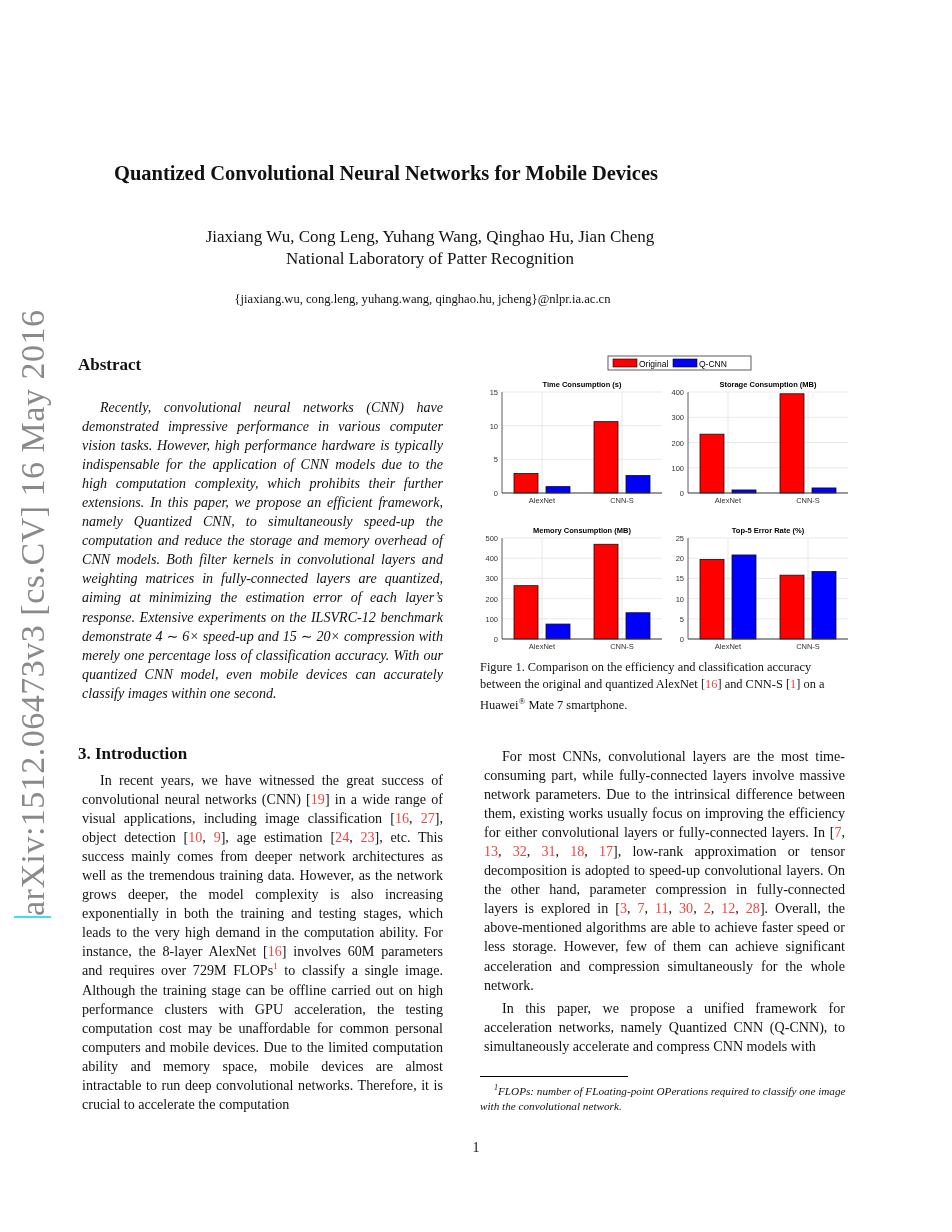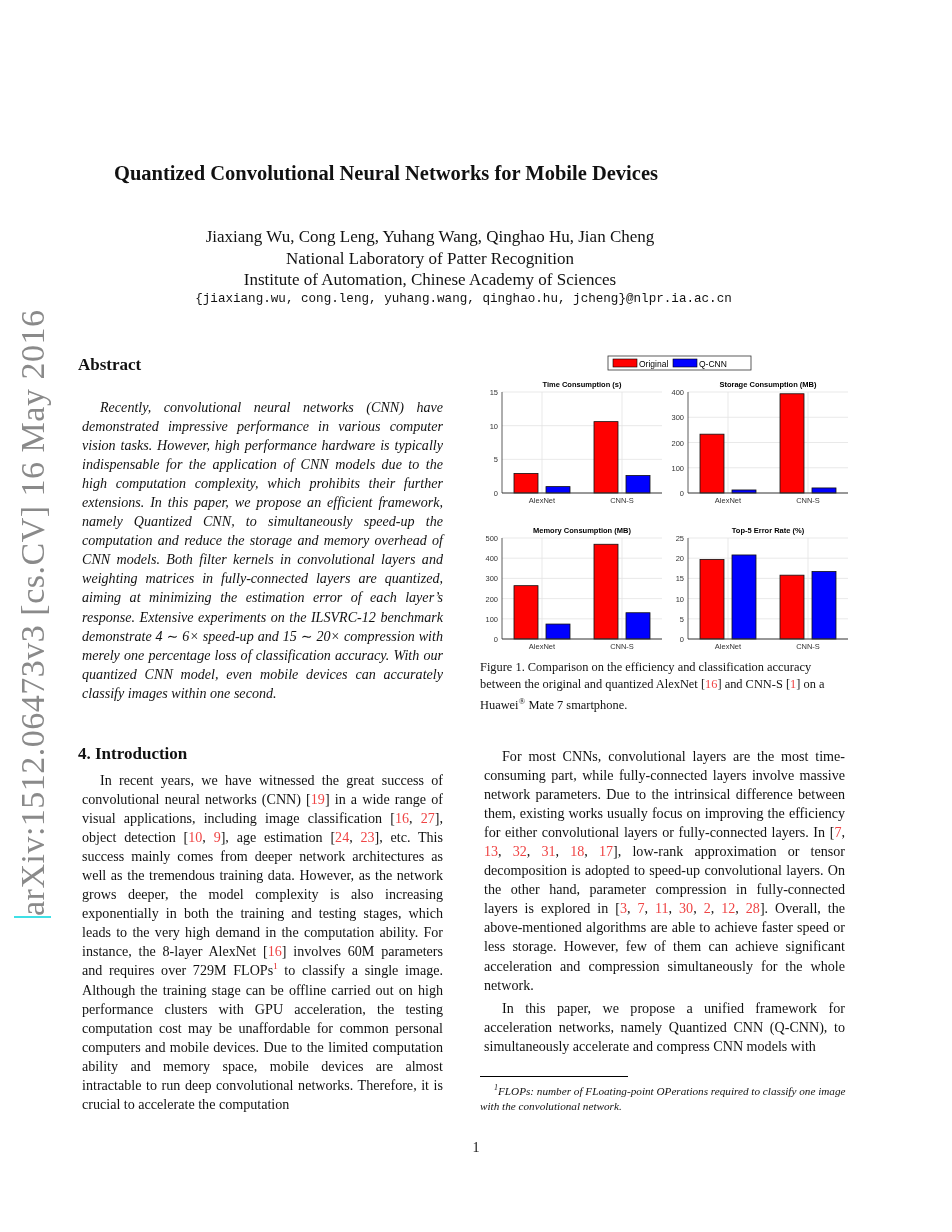--- a/index.html
+++ b/index.html
@@ -5,21 +5,21 @@
   html, body { margin: 0; padding: 0; background: #fff; }
   body { width: 952px; height: 1232px; position: relative; overflow: hidden;
          font-family: "Liberation Serif", "DejaVu Serif", serif; color: #111; }
   .abs { position: absolute; }
   .arxiv { position: absolute; left: 14px; top: 918px; transform-origin: 0 0; transform: rotate(-90deg);
            font-size: 34px; color: #8a8a8a; white-space: nowrap; letter-spacing: 0.5px;
            font-family: "Liberation Serif", "DejaVu Serif", serif; }
   .arxiv .bracket-mark { border-left: 2px solid #3fe0e6; }
   .title { left: 0; width: 772px; top: 162px; text-align: center; font-weight: bold; font-size: 20.5px; }
   .authors { left: 0; width: 860px; top: 226px; text-align: center; font-size: 17px; line-height: 21.5px; }
-  .emails { left: 0; width: 845px; top: 292px; text-align: center; font-family: Liberation Mono, monospace; font-size: 12.6px; margin-left: 41px; }
+  .emails { left: 0; width: 845px; top: 292px; text-align: center; font-family: Liberation Serif, serif; font-size: 12.6px; }
   .abstract-head { left: 78px; width: 370px; top: 355px; font-weight: bold; font-size: 17px; }
   .col { font-size: 14.1px; line-height: 19.05px; text-align: justify; }
   .col p { margin: 4px; text-indent: 18px; }
   .left-col { left: 78px; width: 369px; }
   .right-col { left: 480px; width: 369px; }
   .abstract-body { top: 394px; font-style: italic; }
   .sec-head { left: 78px; top: 744px; font-weight: bold; font-size: 17px; }
   .intro-body { top: 767px; }
   .right-body { top: 743px; }
   .right-body p.noindent { text-indent: 0; }
@@ -38,30 +38,29 @@
 <body>
 
 <div class="arxiv">
   <span class="bracket-mark">arXiv:1512.06473v3  [cs.CV]  16 May 2016</span>
 </div>
 
 <div class="abs title">Quantized Convolutional Neural Networks for Mobile Devices</div>
 <div class="abs authors">
   <div>Jiaxiang Wu, Cong Leng, Yuhang Wang, Qinghao Hu, Jian Cheng</div>
   <div>National Laboratory of Patter Recognition</div>
-  <div>Institute of Automation, Chinese Academy of Sciences</div>
 </div>
 <div class="abs emails">{jiaxiang.wu, cong.leng, yuhang.wang, qinghao.hu, jcheng}@nlpr.ia.ac.cn</div>
 
 <div class="abs abstract-head">Abstract</div>
 <div class="abs col left-col abstract-body">
   <p>Recently, convolutional neural networks (CNN) have demonstrated impressive performance in various computer vision tasks. However, high performance hardware is typically indispensable for the application of CNN models due to the high computation complexity, which prohibits their further extensions. In this paper, we propose an efficient framework, namely Quantized CNN, to simultaneously speed-up the computation and reduce the storage and memory overhead of CNN models. Both filter kernels in convolutional layers and weighting matrices in fully-connected layers are quantized, aiming at minimizing the estimation error of each layer’s response. Extensive experiments on the ILSVRC-12 benchmark demonstrate 4 ∼ 6× speed-up and 15 ∼ 20× compression with merely one percentage loss of classification accuracy. With our quantized CNN model, even mobile devices can accurately classify images within one second.</p>
 </div>
 
-<div class="abs sec-head">4. Introduction</div>
+<div class="abs sec-head">3. Introduction</div>
 <div class="abs col left-col intro-body">
   <p>In recent years, we have witnessed the great success of convolutional neural networks (CNN) [<a class="cite">19</a>] in a wide range of visual applications, including image classification [<a class="cite">16</a>, <a class="cite">27</a>], object detection [<a class="cite">10</a>, <a class="cite">9</a>], age estimation [<a class="cite">24</a>, <a class="cite">23</a>], etc. This success mainly comes from deeper network architectures as well as the tremendous training data. However, as the network grows deeper, the model complexity is also increasing exponentially in both the training and testing stages, which leads to the very high demand in the computation ability. For instance, the 8-layer AlexNet [<a class="cite">16</a>] involves 60M parameters and requires over 729M FLOPs<sup class="supcite">1</sup> to classify a single image. Although the training stage can be offline carried out on high performance clusters with GPU acceleration, the testing computation cost may be unaffordable for common personal computers and mobile devices. Due to the limited computation ability and memory space, mobile devices are almost intractable to run deep convolutional networks. Therefore, it is crucial to accelerate the computation</p>
 </div>
 
 <svg class="abs" style="left:478px; top:352px;" width="380" height="305">
   <g>
     <rect x="130" y="4" width="143" height="14" fill="#fff" stroke="#333" stroke-width="0.8"></rect>
     <rect x="135" y="7" width="24" height="8" fill="#ff0000" stroke="#000" stroke-width="0.6"></rect>
     <text x="161" y="15" font-size="8.5">Original</text>
     <rect x="195" y="7" width="24" height="8" fill="#0000ff" stroke="#000" stroke-width="0.6"></rect>

